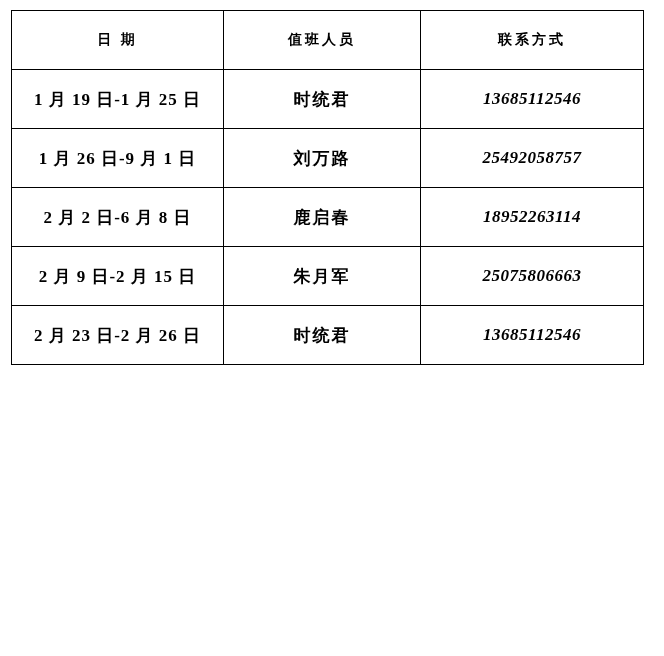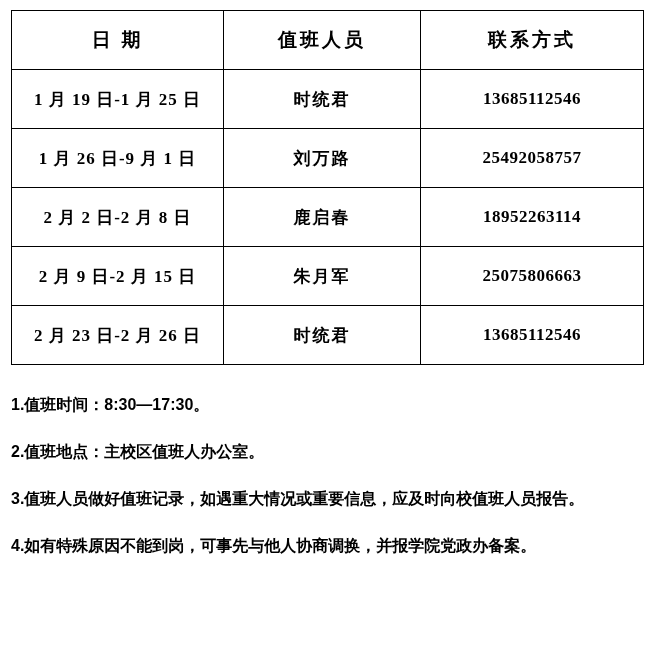--- a/index.html
+++ b/index.html
@@ -35,36 +35,37 @@
     text-align: center;
     vertical-align: middle;
     padding: 0;
     height: 58px;
     font-size: 19px;
     font-weight: bold;
     font-family: "Liberation Serif", "DejaVu Serif", serif;
   }
   table.duty-table thead th {
     height: 58px;
-    font-size: 19px;
+    font-size: 14px;
     letter-spacing: 3px;
     margin-top: 12px;
   }
   table.duty-table tbody td {
     font-size: 17px;
     font-weight: bold;
   }
   table.duty-table tbody td.date-cell {
     letter-spacing: 1px;
   }
   table.duty-table tbody td.name-cell {
     letter-spacing: 2px;
   }
   table.duty-table tbody td.phone-cell {
     letter-spacing: 0.5px;
+    font-style: italic;
   }
   .notes {
     margin: 28px 0 0 11px;
     width: 640px;
   }
   .note-line {
     font-size: 16px;
     font-weight: bold;
     line-height: 1.5;
     margin-bottom: 23px;
@@ -95,37 +96,31 @@
         <td class="date-cell">1 月 19 日-1 月 25 日</td>
         <td class="name-cell">时统君</td>
         <td class="phone-cell">13685112546</td>
       </tr>
       <tr>
         <td class="date-cell">1 月 26 日-9 月 1 日</td>
         <td class="name-cell">刘万路</td>
         <td class="phone-cell">25492058757</td>
       </tr>
       <tr>
-        <td class="date-cell">2 月 2 日-2 月 8 日</td>
+        <td class="date-cell">2 月 2 日-6 月 8 日</td>
         <td class="name-cell">鹿启春</td>
         <td class="phone-cell">18952263114</td>
       </tr>
       <tr>
         <td class="date-cell">2 月 9 日-2 月 15 日</td>
         <td class="name-cell">朱月军</td>
         <td class="phone-cell">25075806663</td>
       </tr>
       <tr>
         <td class="date-cell">2 月 23 日-2 月 26 日</td>
         <td class="name-cell">时统君</td>
         <td class="phone-cell">13685112546</td>
       </tr>
     </tbody>
   </table>
 
-  <div class="notes">
-    <div class="note-line">1.值班时间：8:30—17:30。</div>
-    <div class="note-line">2.值班地点：主校区值班人办公室。</div>
-    <div class="note-line">3.值班人员做好值班记录，如遇重大情况或重要信息，应及时向校值班人员报告。</div>
-    <div class="note-line">4.如有特殊原因不能到岗，可事先与他人协商调换，并报学院党政办备案。</div>
-  </div>
 
 </div>
 
 </body></html>

